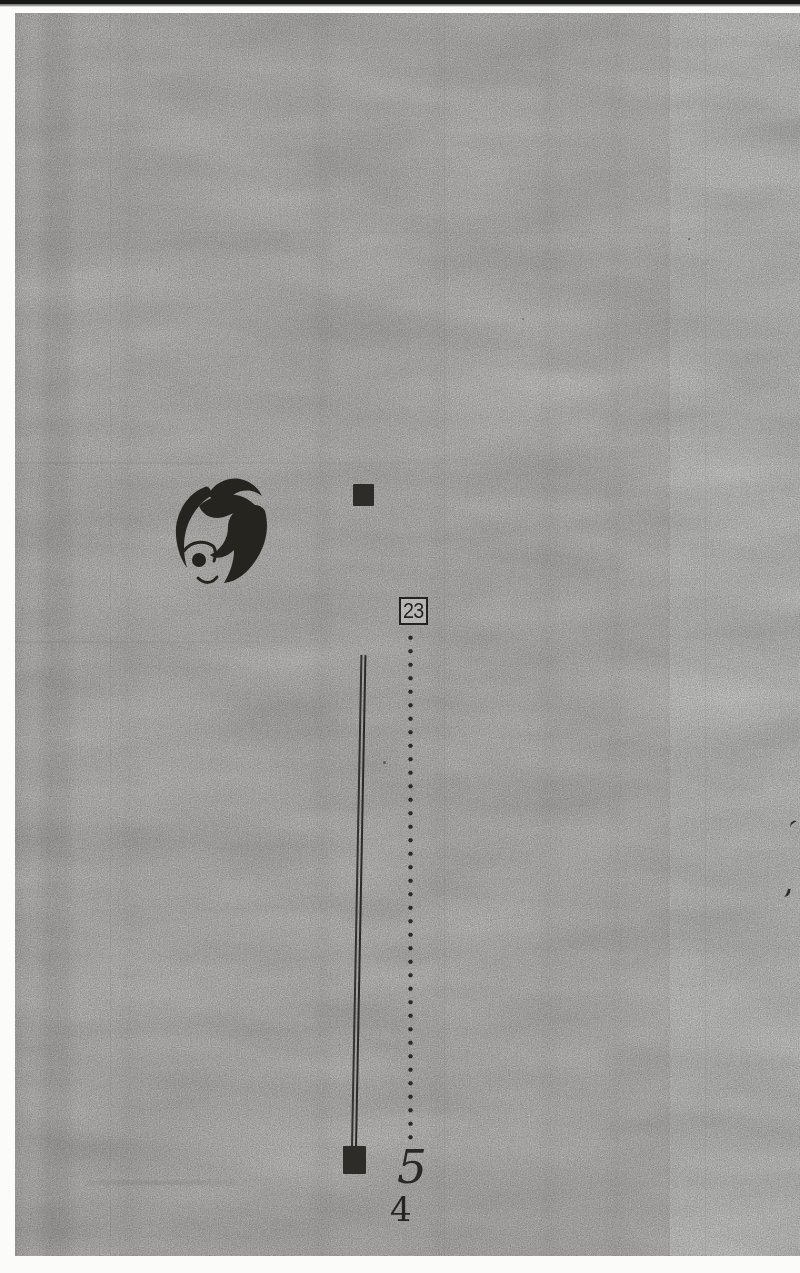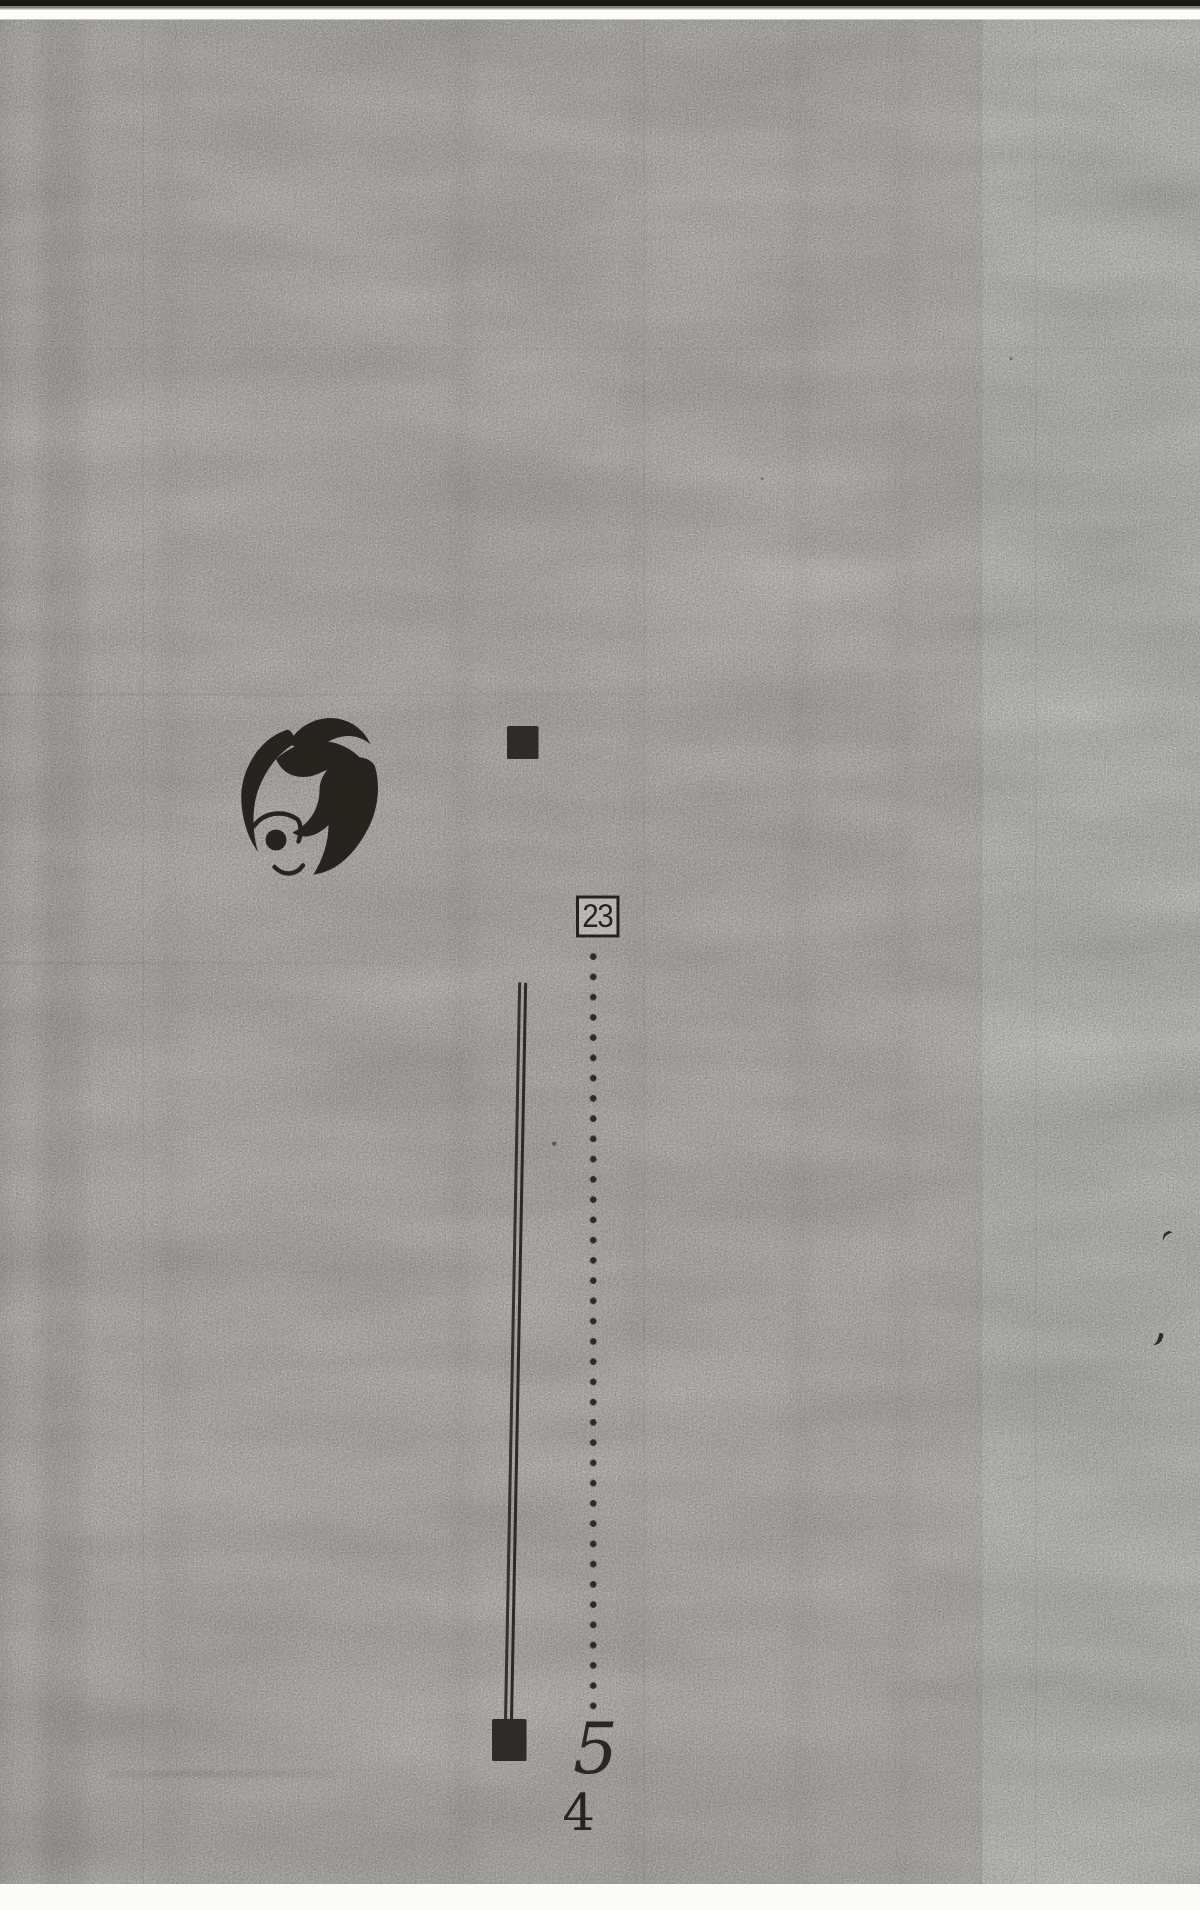--- a/index.html
+++ b/index.html
@@ -8,21 +8,21 @@
     --scan-edge:#181816;
     --square:#2e2c29;
   }
   html,body{margin:0;padding:0;background:#fdfdfc;}
   .stage{position:relative;width:800px;height:1273px;overflow:hidden;background:#fbfbfa;
          font-family:"Liberation Sans",sans-serif;}
   
   .top-edge{position:absolute;left:0;top:0;width:800px;height:7px;
     background:linear-gradient(180deg,var(--scan-edge) 0 4px,rgba(22,22,20,.55) 4px 5px,rgba(22,22,20,0) 7px);}
   
-  .paper{position:absolute;left:0;top:13px;width:644px;height:1243px;background-color:var(--paper);
+  .paper{position:absolute;left:15px;top:13px;width:644px;height:1243px;background-color:var(--paper);
     background-image:
       linear-gradient(90deg,
         rgba(0,0,0,.05) 0px,rgba(0,0,0,.012) 10px,rgba(0,0,0,0) 20px,
         rgba(0,0,0,.06) 34px,rgba(0,0,0,.05) 50px,rgba(0,0,0,0) 63px,
         rgba(0,0,0,0) 100px,rgba(0,0,0,.022) 112px,rgba(0,0,0,0) 132px,
         rgba(0,0,0,0) 294px,rgba(0,0,0,.028) 307px,rgba(0,0,0,0) 323px,
         rgba(0,0,0,0) 412px,rgba(0,0,0,.02) 423px,rgba(0,0,0,0) 437px,
         rgba(0,0,0,0) 520px,rgba(0,0,0,.025) 533px,rgba(0,0,0,0) 549px,
         rgba(0,0,0,0) 588px,rgba(0,0,0,.018) 601px,rgba(0,0,0,0) 615px,
         rgba(0,0,0,0) 648px,rgba(0,0,0,.028) 661px,rgba(0,0,0,0) 675px,

